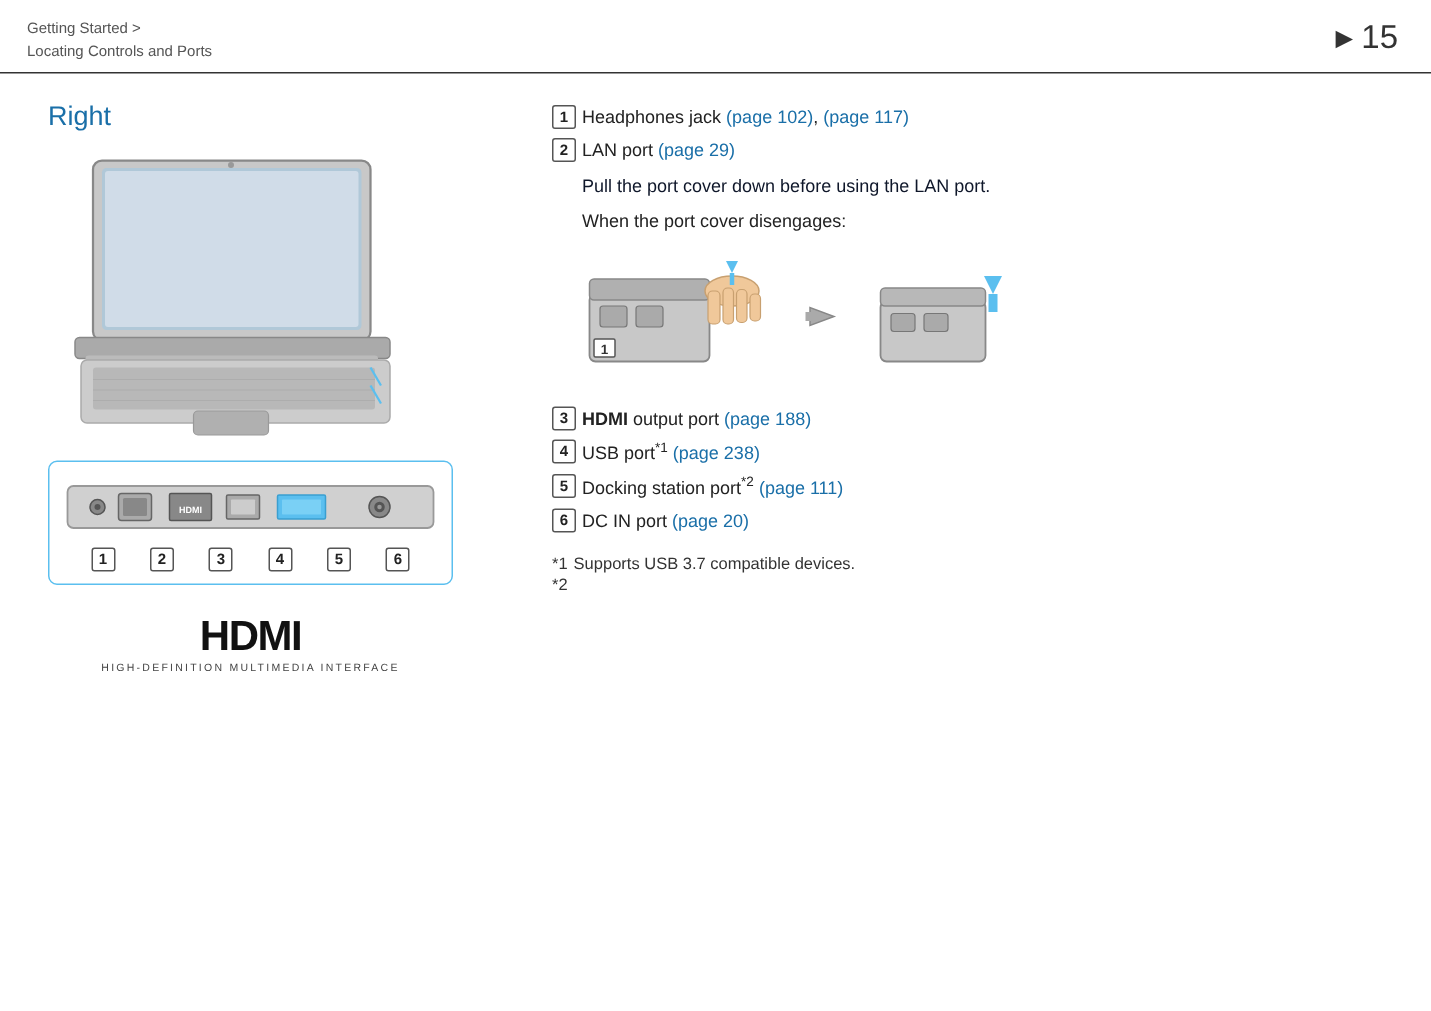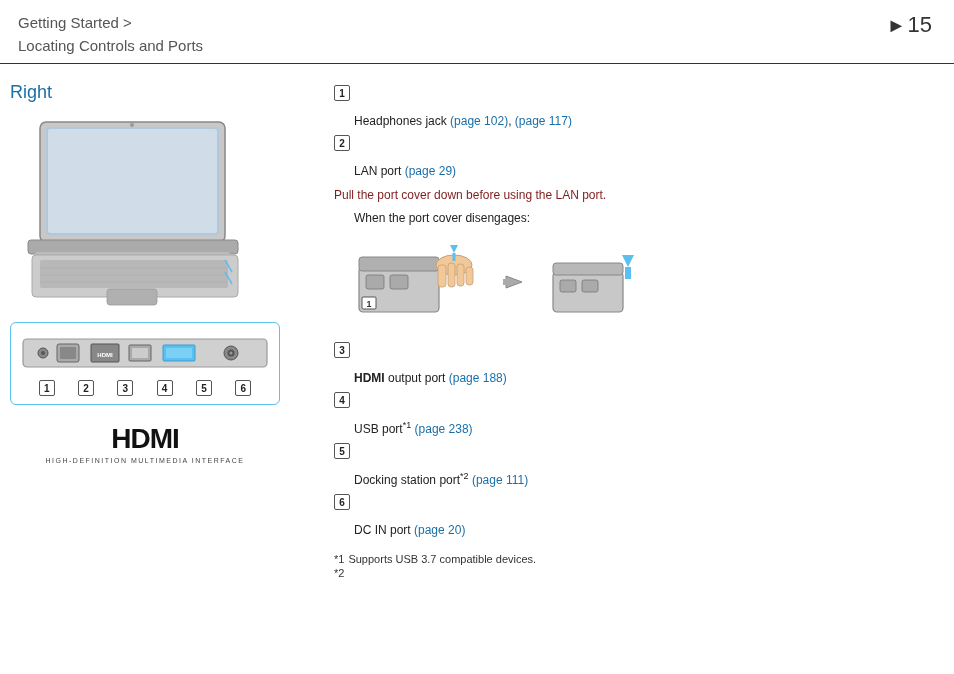--- a/index.html
+++ b/index.html
@@ -16,21 +16,21 @@
     
     .header {
       display: flex;
       justify-content: space-between;
       align-items: flex-start;
       padding: 12px 18px 6px 18px;
       border-bottom: 1px solid #333;
       margin-bottom: 0;
     }
     .header-left {
-      font-size: 15px;
+      font-size: 10px;
       color: #555;
       line-height: 1.5;
     }
     .header-right {
       font-size: 15px;
       font-weight: bold;
       color: #333;
       padding-right: 4px;
       display: flex;
       align-items: center;
@@ -42,22 +42,22 @@
       color: #333;
     }
     .arrow-right {
       font-size: 14px;
       color: #333;
     }
 
     
     .main-content {
       display: flex;
-      padding: 18px 24px 18px 10px;
-      gap: 24px;
+      padding: 18px 24px 18px 32px;
+      gap: 36px;
     }
 
     
     .left-col {
       width: 300px;
       flex-shrink: 0;
     }
     .section-title {
       font-size: 18px;
       color: #1a6fa8;
@@ -172,27 +172,27 @@
       font-weight: bold;
       flex-shrink: 0;
       margin-top: 1px;
     }
     .link {
       color: #1a6fa8;
       text-decoration: none;
     }
     .item-text {
       flex: 1;
-      margin-top: 28px;
     }
     .sub-text {
+      margin-left: 20px;
       margin-bottom: 4px;
       font-size: 12px;
       line-height: 1.55;
-      color: #7f1d1d;
+      color: #0f172a;
     }
     .lan-desc-block {
       margin-left: 20px;
       margin-bottom: 10px;
       font-size: 12px;
       line-height: 1.55;
     }
 
     
     .port-cover-illustration {

